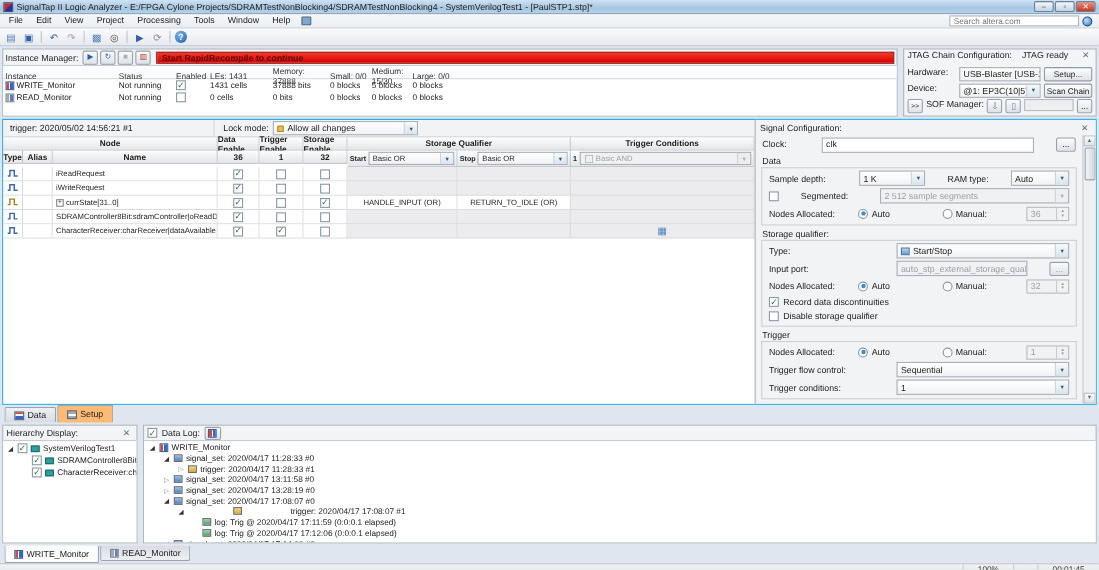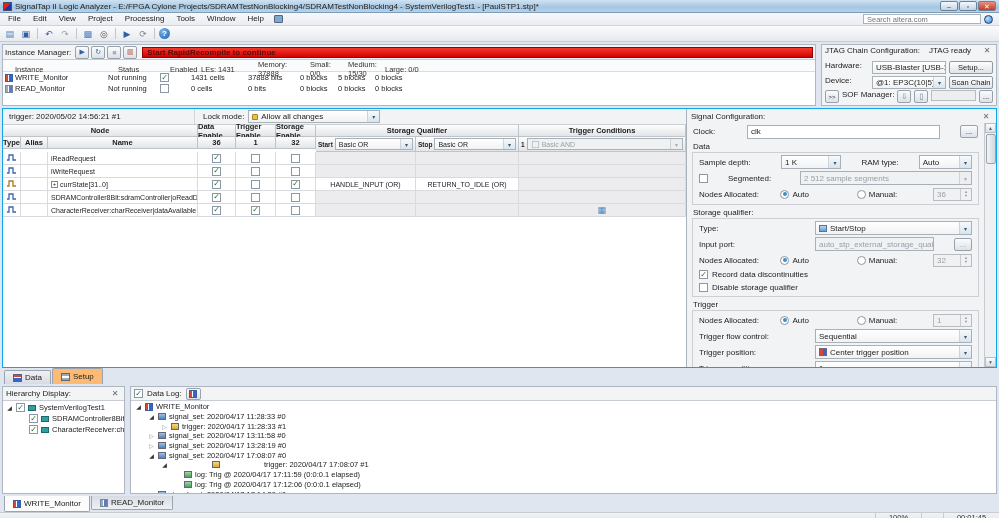--- a/index.html
+++ b/index.html
@@ -61,21 +61,21 @@
   .im-section { display:flex; gap:5px; margin:2px; height:62px; }
   .im-panel { flex:1; display:flex; flex-direction:column; }
   .im-header { height:14px; display:flex; align-items:center; gap:2px; padding:1px 2px; }
   .im-label { font-size:8px; padding-right:2px; }
   .banner { flex:1; height:11px; margin-left:3px; background:linear-gradient(#f33a2a,#d40000);
     color:#5c0a0a; font-weight:bold; font-size:8px; display:flex; align-items:center; padding-left:4px;
     border:1px solid #900; }
   .im-table { flex:1; background:#fff; border-top:1px solid #c6ccd2; display:flex; flex-direction:column; }
   .im-grid { display:grid; grid-template-columns:103px 52px 31px 57px 52px 38px 37px 1fr; align-items:center; }
   .im-head { height:12px; border-bottom:1px solid #d8dce0; background:#fafbfc; }
-  .im-head > div { font-size:7.5px; color:#333; padding-left:12px; }
+  .im-head > div { font-size:7.5px; color:#333; padding-left:2px; }
   .im-line { height:11px; }
   .im-line > div { font-size:7.5px; padding-left:2px; display:flex; align-items:center; gap:2px; }
   .inst-icon { width:8px; height:8px; min-width:8px; border:1px solid #3a5fa0;
     background:linear-gradient(90deg,#d43 40%,#fff 40%, #fff 55%, #36c 55%); }
   .inst-icon.gray { border-color:#789; background:linear-gradient(90deg,#9ab 40%,#fff 40%, #fff 55%, #67b 55%); }
   
   .jtag { width:176px; display:flex; flex-direction:column; padding:1px 3px; gap:1px; }
   .jtag-row { display:flex; gap:3px; height:14px; }
   .jtag-title { font-size:8px; }
   .jtag-status { font-size:8px; margin-left:6px; color:#222; }
@@ -574,28 +574,20 @@
             </span>
           </div>
           <div class="sc-row">
             <span class="gr-label">Trigger flow control:</span>
             <span class="combo" style="flex:1">
               <span>Sequential</span>
               <span class="arrow">▾</span>
             </span>
           </div>
           <div class="sc-row">
-            <span class="gr-label">Trigger position:</span>
-            <span class="combo" style="flex:1">
-              <span class="trigpos-icon"></span>
-              <span>Center trigger position</span>
-              <span class="arrow">▾</span>
-            </span>
-          </div>
-          <div class="sc-row">
             <span class="gr-label">Trigger conditions:</span>
             <span class="combo" style="flex:1">
               <span>1</span>
               <span class="arrow">▾</span>
             </span>
           </div>
 
         </div>
       </div>
       <div class="sc-scroll">

